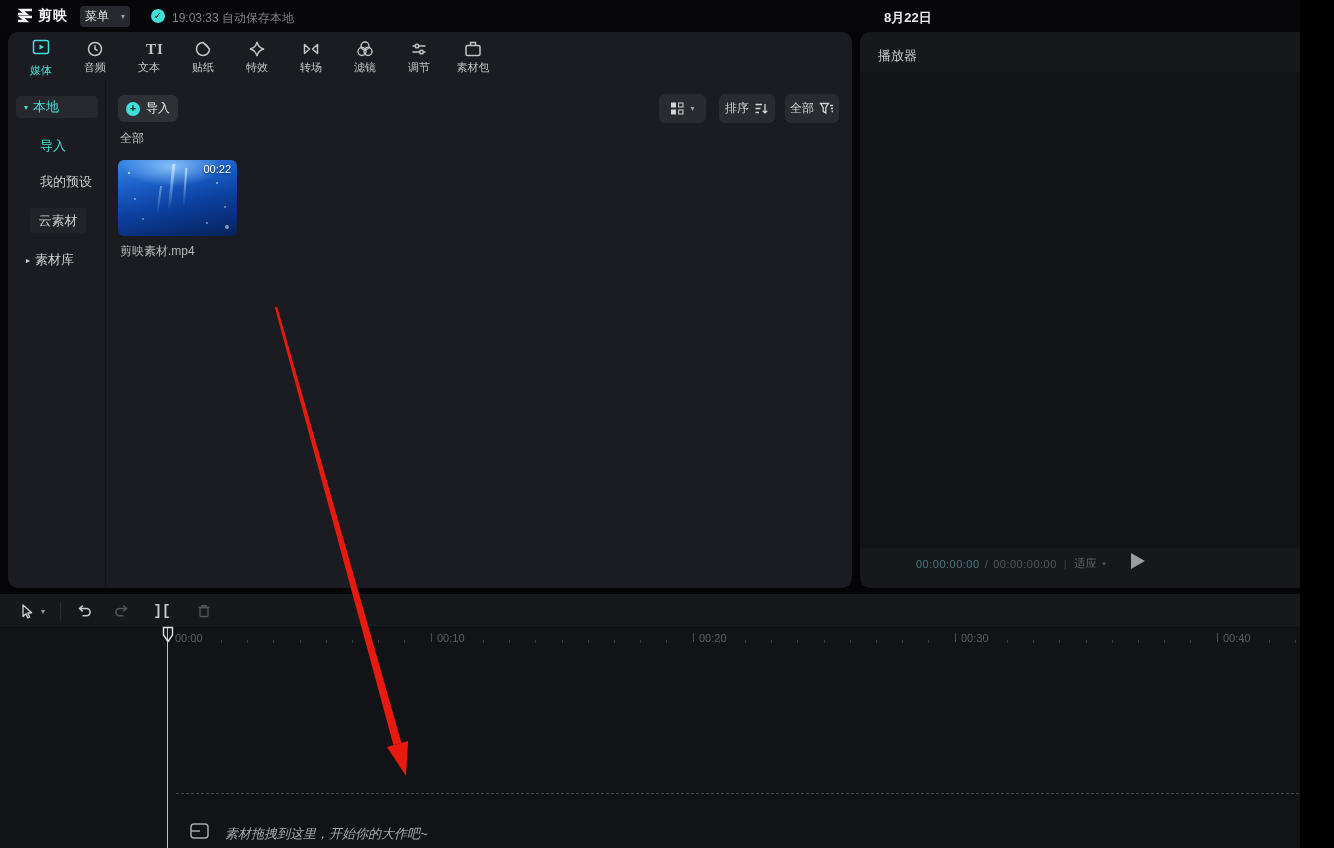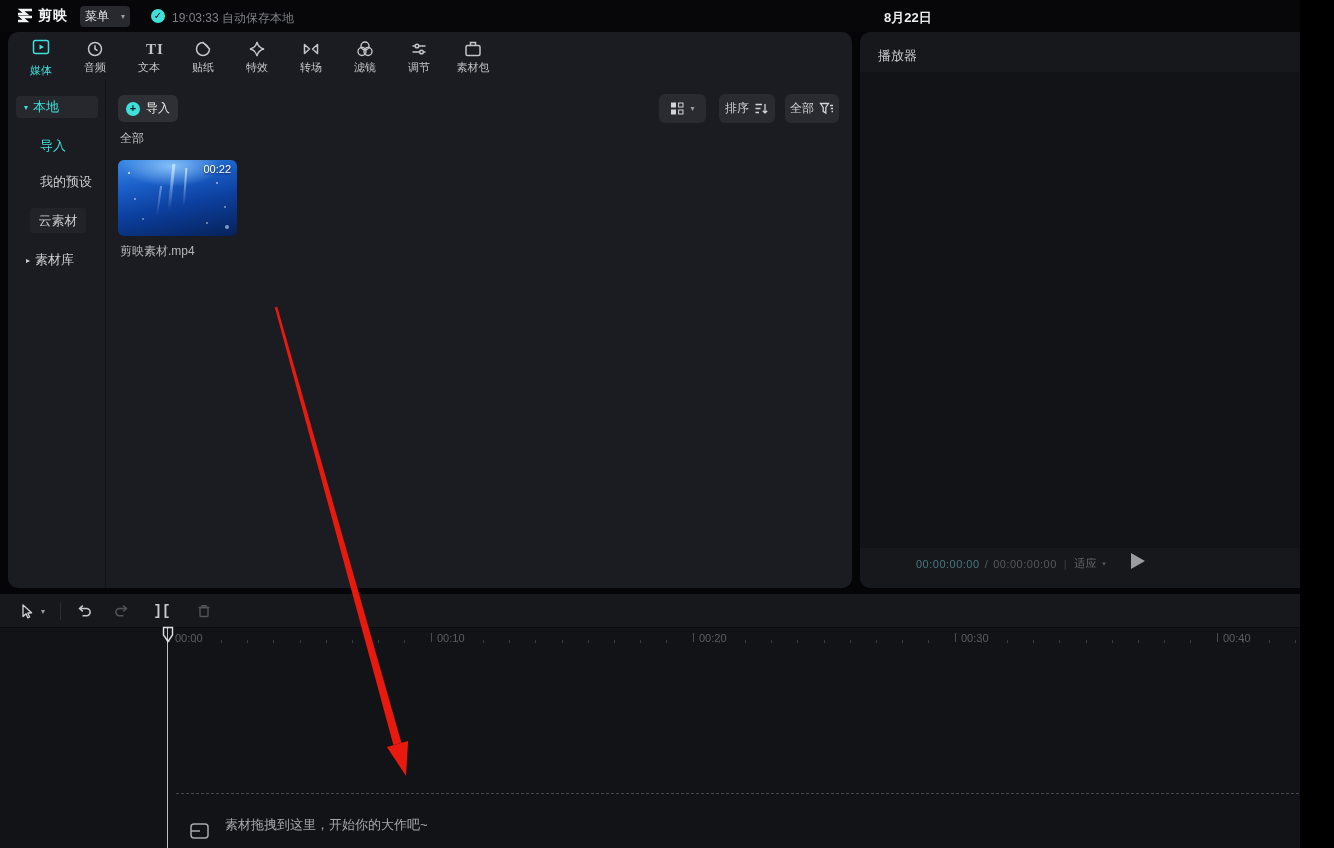--- a/index.html
+++ b/index.html
@@ -90,21 +90,21 @@
   #tl-ruler{position:absolute;left:0;top:34px;width:1334px;height:22px;}
   .ruler-label{position:absolute;top:4px;font-size:11px;color:#5b5d62;}
   .ruler-label::before{content:"";position:absolute;left:-6px;top:1px;width:1px;height:9px;background:#4a4c50;}
   .tick{position:absolute;top:12px;width:1px;height:3px;background:#3a3c41;}
 
   .playhead-marker{position:absolute;left:162px;top:32px;width:12px;height:17px;}
   .playhead-line{position:absolute;left:167px;top:34px;width:1px;height:220px;background:rgba(233,235,237,.8);}
 
   .dropzone-line{position:absolute;left:176px;top:199px;width:1158px;border-top:1px dashed #45474c;}
   .dz-icon{position:absolute;left:190px;top:229px;width:19px;height:16px;color:#a6a8ab;}
-  .dz-text{position:absolute;left:225px;top:222px;font-size:13px;color:#a6a8ab;}
+  .dz-text{position:absolute;left:225px;top:231px;font-size:13px;color:#a6a8ab;font-style:italic;}
 
   
   #arrow-overlay{position:absolute;left:0;top:0;width:1334px;height:848px;pointer-events:none;}
 </style>
 </head>
 <body>
 
 <div id="app">
 
   <div id="topbar">

